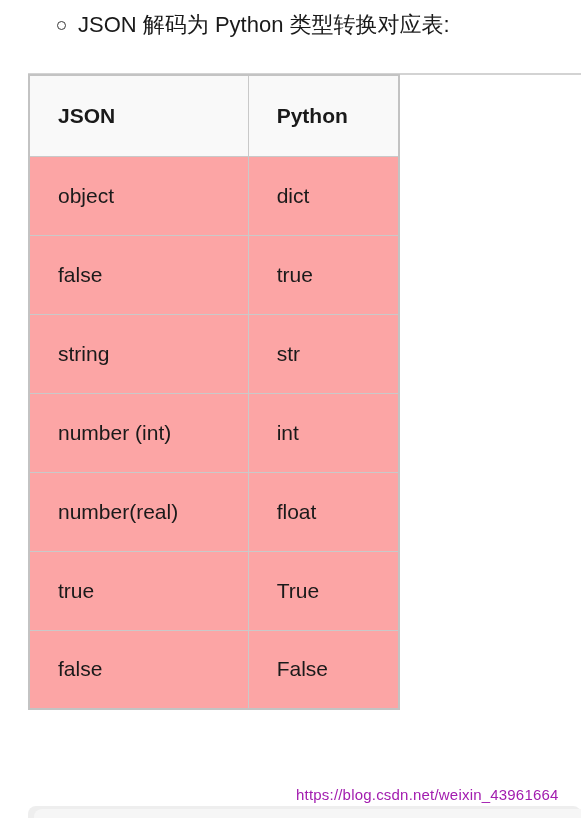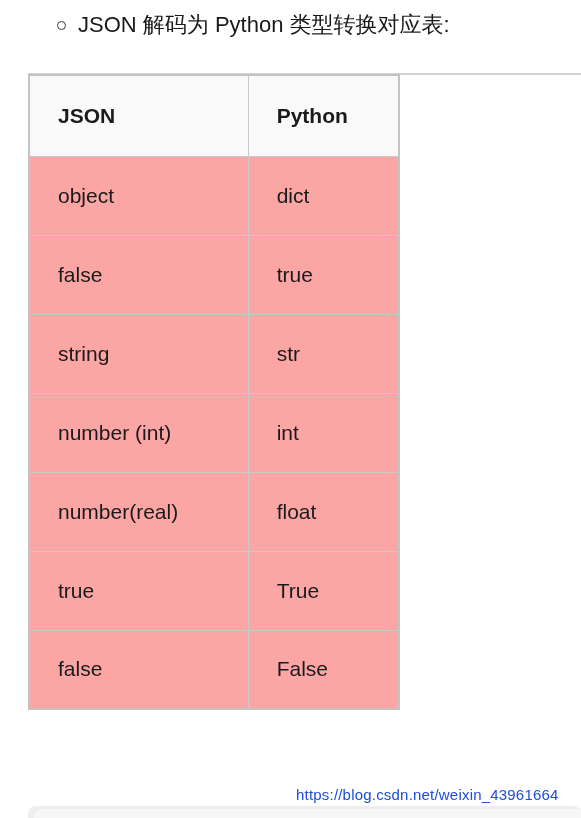--- a/index.html
+++ b/index.html
@@ -91,21 +91,21 @@
     font-weight: bold;
     height: 81px;
   }
 
   
   .watermark {
     position: absolute;
     left: 296px;
     top: 786px;
     font-size: 15px;
-    color: #1d4ed8;
+    color: #a21caf;
     white-space: nowrap;
     letter-spacing: 0.2px;
     pointer-events: none;
   }
 
   
   .code-panel {
     position: absolute;
     left: 28px;
     top: 806px;

